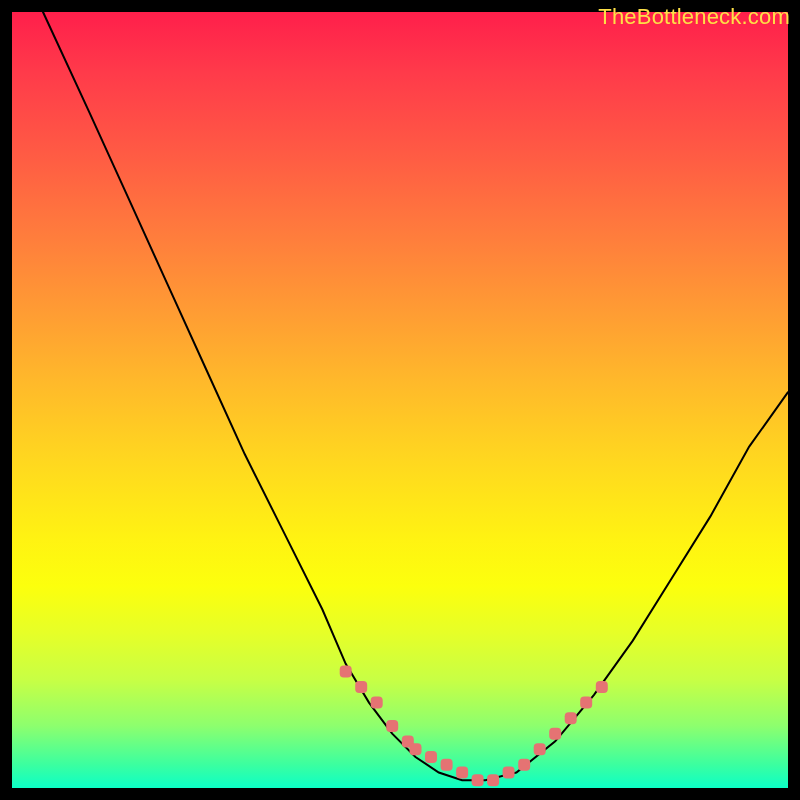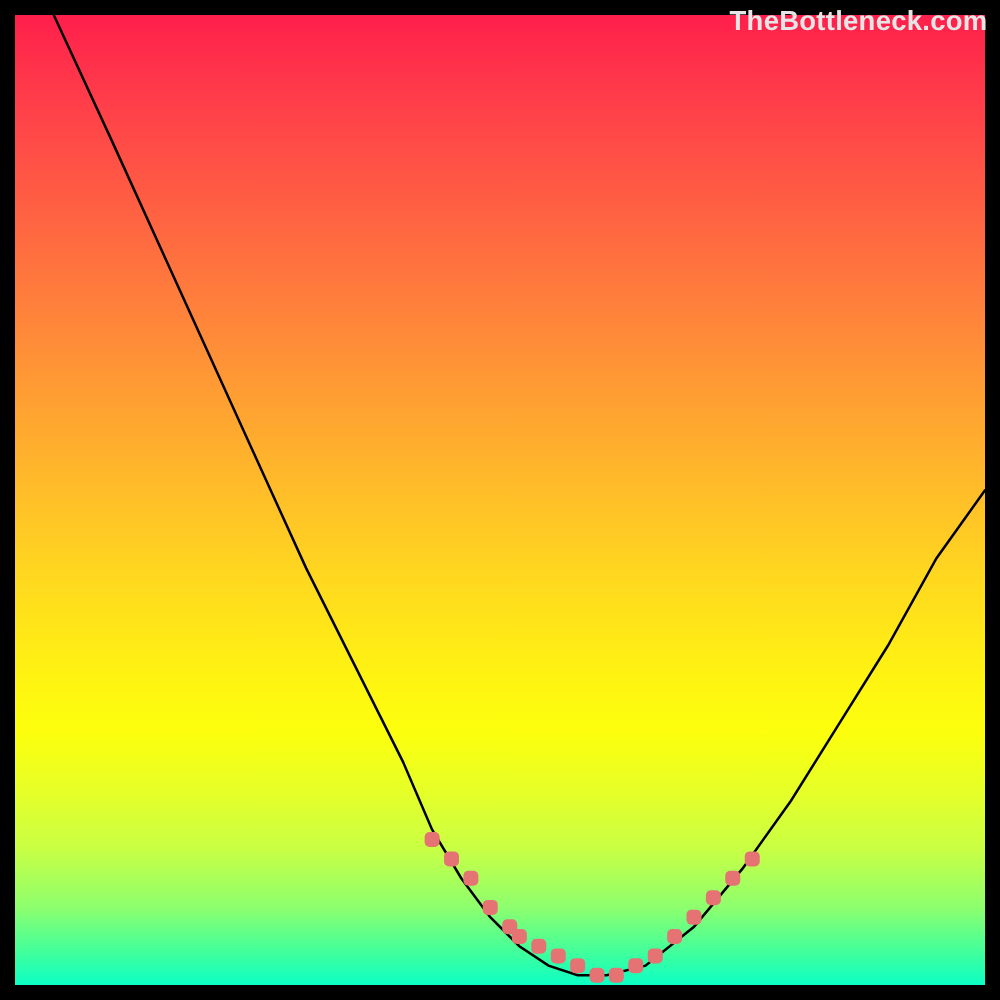--- a/index.html
+++ b/index.html
@@ -8,23 +8,23 @@
     height: 800px;
     background: #000;
     position: relative;
     font-family: Arial, Helvetica, sans-serif;
     overflow: hidden;
   }
   .watermark {
     position: absolute;
     top: 4px;
     right: 10px;
-    color: #e5e5e5;
+    color: #fde047;
     font-size: 22px;
-    font-weight: bold;
+    font-weight: normal;
     z-index: 10;
     letter-spacing: 0.2px;
   }
   .plot-area {
     position: absolute;
     left: 12px;
     top: 12px;
     width: 776px;
     height: 776px;
     background: linear-gradient(to bottom,

